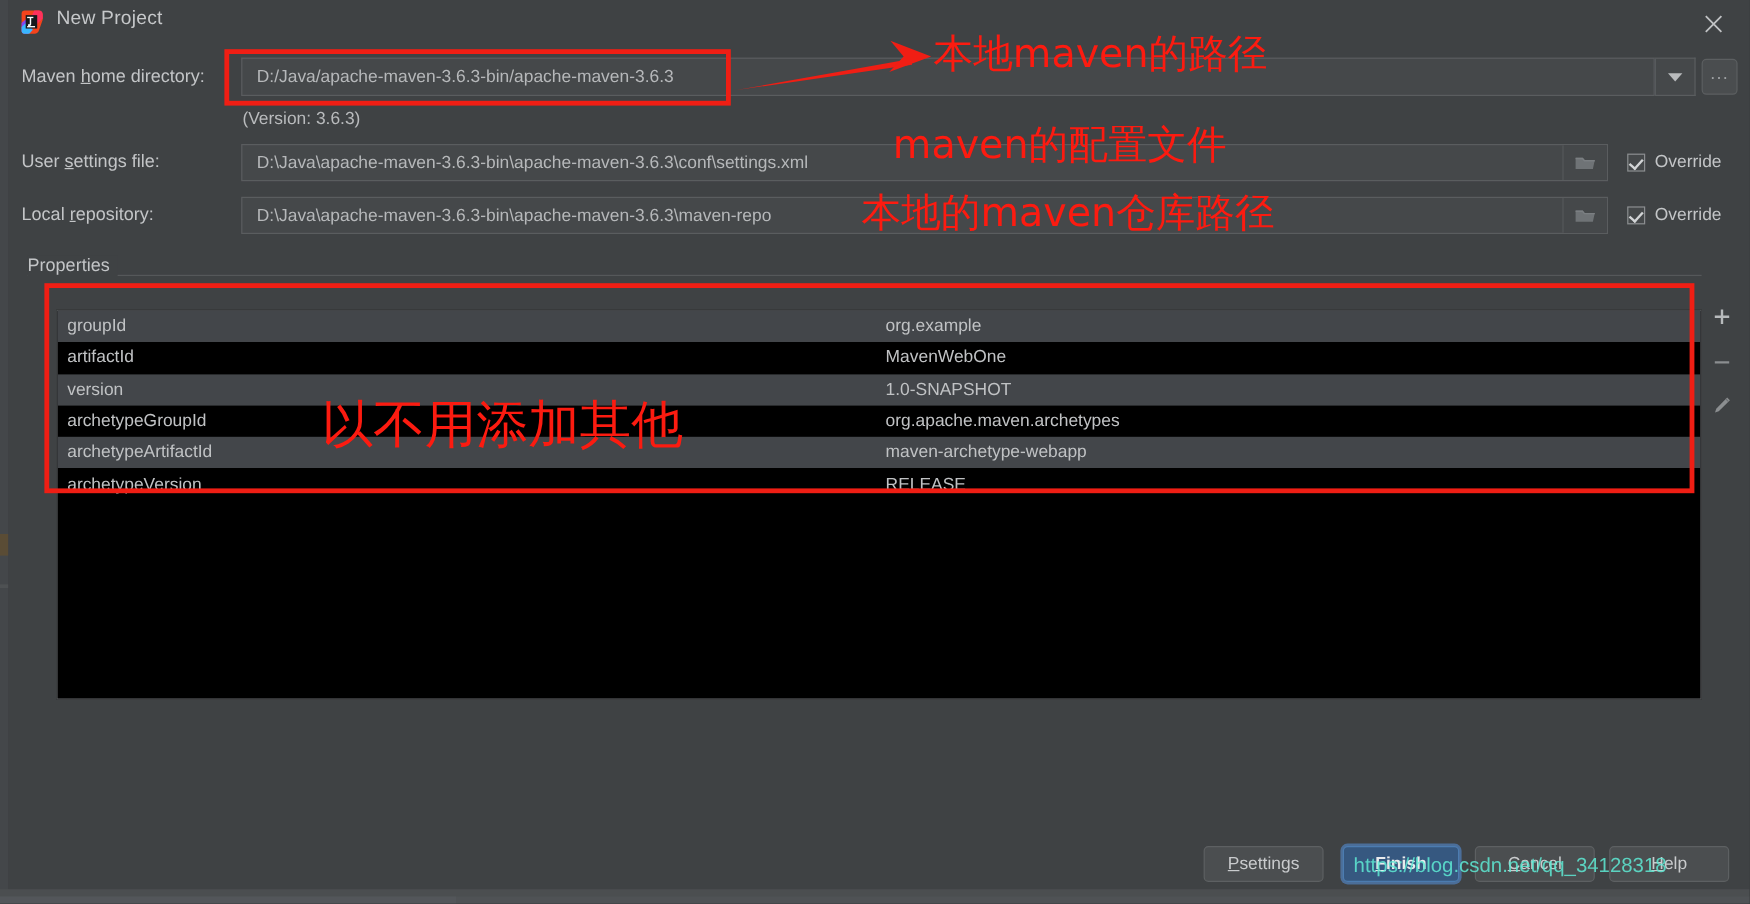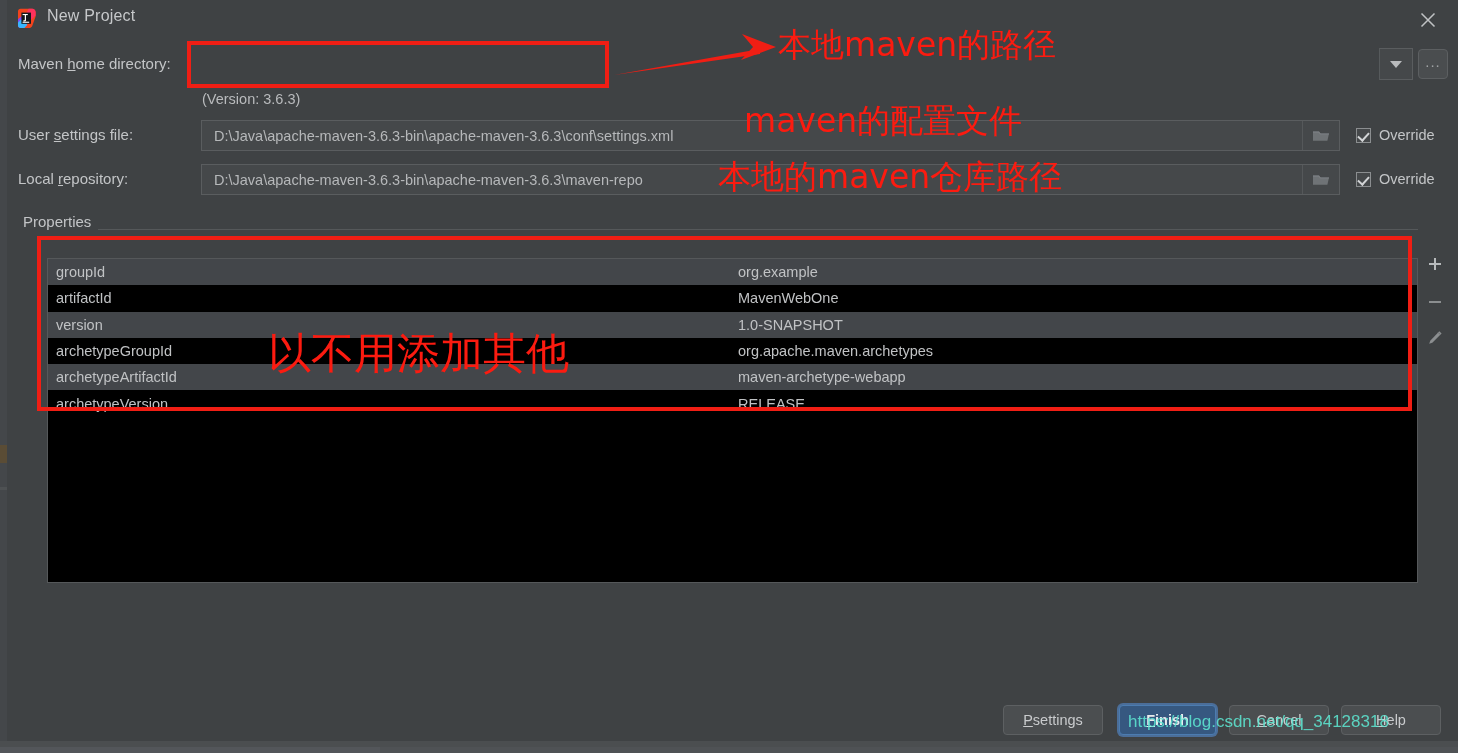--- a/index.html
+++ b/index.html
@@ -198,20 +198,23 @@
       <div class="title-text">New Project</div>
       <div class="close-btn">
         <svg width="16" height="16" viewBox="0 0 16 16">
           <path d="M1.5 1.5 L14.5 14.5 M14.5 1.5 L1.5 14.5" stroke="#c0c2c4" stroke-width="1.5" fill="none"></path>
         </svg>
       </div>
     </div>
 
     <div class="flabel" style="left:11px; top:55px;"><span>Maven </span><u>h</u><span>ome directory:</span></div>
 
+    <div class="field" style="left:194px; top:48px; width:1178px; height:32px;">
+      <span>D:/Java/apache-maven-3.6.3-bin/apache-maven-3.6.3</span>
+    </div>
     <div class="combo-arrow" style="left:1372px; top:48px; width:34px; height:32px;">
       <span class="tri-down"></span>
     </div>
     <div class="ellipsis-btn" style="left:1411px; top:49px; width:30px; height:30px;">
       <span>...</span>
     </div>
 
     <div class="version-note" style="left:195px; top:91px;">(Version: 3.6.3)</div>
 
     <div class="flabel" style="left:11px; top:126px;"><span>User </span><u>s</u><span>ettings file:</span></div>

